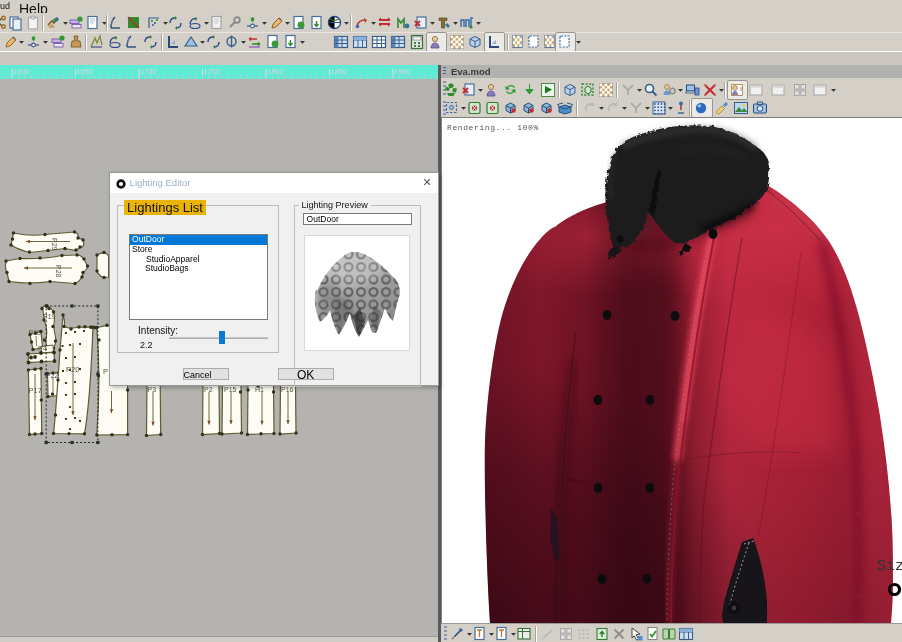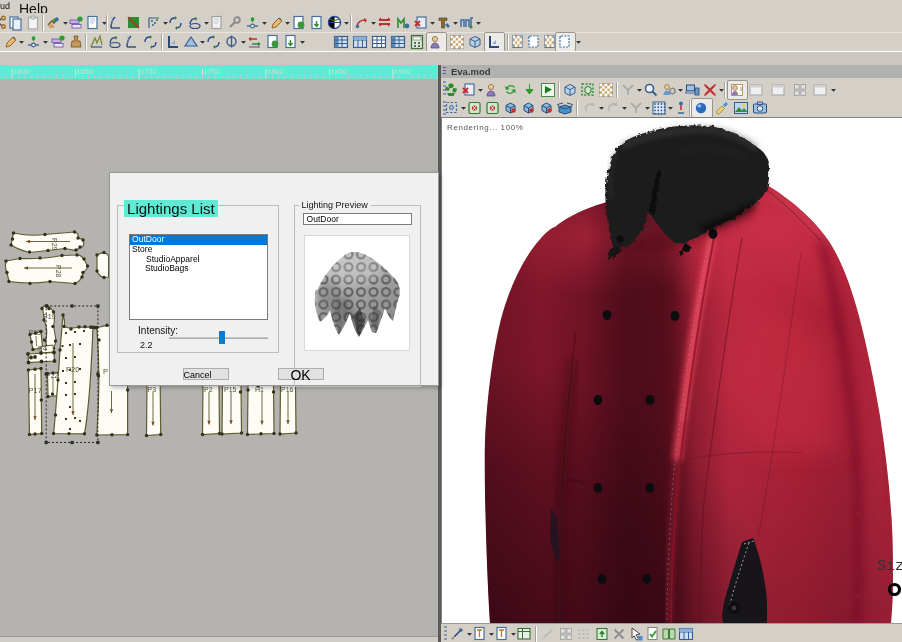--- a/index.html
+++ b/index.html
@@ -875,21 +875,21 @@
     <rect x="1.5" y="2.5" width="13" height="11" fill="#bcd8ee" stroke="#3a5e8c" stroke-width="1"></rect>
     <path d="M2 12l4-5 3 3.5 2-2.5 3.5 4z" fill="#3a8a3a"></path>
     <circle cx="11" cy="5.5" r="1.6" fill="#f0d040"></circle>
   </svg>
 <svg style="position:absolute;left:752px;top:100px" width="16" height="16" viewBox="0 0 16 16">
     <rect x="1.5" y="4" width="13" height="9" rx="1" fill="#9ec2e4" stroke="#2a4a7a" stroke-width="1"></rect>
     <circle cx="8" cy="8.5" r="2.8" fill="#dfeaf6" stroke="#2a4a7a"></circle>
     <rect x="5.5" y="2" width="5" height="2.5" fill="#9ec2e4" stroke="#2a4a7a" stroke-width=".8"></rect>
   </svg>
 <div class="abs" style="left:441px;top:117px;width:461px;height:506px;background:#fff;border-top:1px solid #7e7e7e;border-left:1px solid #7e7e7e;overflow:hidden">
-  <span style="position:absolute;left:5px;top:5px;font-size:8px;color:#555;font-family:Liberation Sans, sans-serif;letter-spacing:0.6px">Rendering... 100%</span>
+  <span style="position:absolute;left:5px;top:5px;font-size:8px;color:#555;font-family:Liberation Mono, monospace;letter-spacing:0.6px">Rendering... 100%</span>
 
 <svg width="461" height="506" viewBox="441 117 461 506" style="position:absolute;left:0;top:0">
 <defs>
 <linearGradient id="gBody" x1="484" y1="0" x2="892" y2="0" gradientUnits="userSpaceOnUse">
   <stop offset="0" stop-color="#701426"></stop>
           <stop offset="0.14" stop-color="#82172a"></stop>
   <stop offset="0.25" stop-color="#701325"></stop>
           <stop offset="0.36" stop-color="#5e1020"></stop>
   <stop offset="0.46" stop-color="#6e1324"></stop>
           <stop offset="0.52" stop-color="#9c2034"></stop>
@@ -1081,22 +1081,29 @@
     <path d="M2 3h5.5v10H2zM8.5 3H14v10H8.5z" fill="#b8d8a8" stroke="#3a7a3a" stroke-width="1"></path>
     <path d="M7.5 3v10" stroke="#3a7a3a"></path>
   </svg>
 <svg style="position:absolute;left:678px;top:626px" width="16" height="16" viewBox="0 0 16 16">
     <rect x="1.5" y="2.5" width="13" height="11" fill="#cfe0f0" stroke="#3a5e8c" stroke-width="1.1"></rect>
     <path d="M1.5 6h13M6 2.5v11M10.5 2.5v11" stroke="#3a5e8c" stroke-width="1"></path>
     <rect x="1.5" y="2.5" width="13" height="3.5" fill="#8ab0d8"></rect>
   </svg>
 
 <div style="position:absolute;left:108.6px;top:172px;width:330px;height:213.5px;background:#f0f0f0;border:1px solid #999;box-shadow:2px 2px 4px rgba(0,0,0,0.25)">
+  <div style="position:absolute;left:0;top:0;width:100%;height:20px;background:#fff">
+    <svg style="position:absolute;left:6px;top:5.5px" width="10" height="10" viewBox="0 0 10 10">
+        <circle cx="5" cy="5" r="3.4" fill="none" stroke="#111" stroke-width="2.6"></circle>
+      </svg>
+    <span style="position:absolute;left:20px;top:4px;font-size:9.5px;color:#9fb0c0">Lighting Editor</span>
+    <span style="position:absolute;right:6px;top:3px;font-size:11px;color:#555">✕</span>
+  </div>
   <div style="position:absolute;left:7.5px;top:32px;width:162px;height:148px;border:1px solid #bcbcbc">
-    <span style="position:absolute;left:6px;top:-6px;background:#5eead4;padding:0 3px;font-size:15px;color:#111">Lightings List</span>
+    <span style="position:absolute;left:6px;top:-6px;background:#eab308;padding:0 3px;font-size:13px;color:#111">Lightings List</span>
     <div style="position:absolute;left:11px;top:28px;width:139px;height:86px;background:#fff;border:1px solid #7a7a7a;font-size:8.5px;line-height:9.8px">
       <div style="background:#0078d7;color:#fff;padding-left:2px">OutDoor</div>
       <div style="padding-left:2px">Store</div>
       <div style="padding-left:16px">StudioApparel</div>
       <div style="padding-left:15px">StudioBags</div>
     </div>
     <span style="position:absolute;left:20px;top:119px;font-size:10px;color:#111">Intensity:</span>
     <div style="position:absolute;left:51px;top:130.5px;width:99px;height:2px;background:#c8c8c8;border-bottom:1px solid #aaa"></div>
     <div style="position:absolute;left:101px;top:124.5px;width:5.5px;height:13px;background:#0a79d8"></div>
     <span style="position:absolute;left:22px;top:134px;font-size:9px;color:#111">2.2</span>
@@ -1129,13 +1136,13 @@
  <path d="M66,86 L71,96 L76,76 69,69 Z" fill="#3a3a3a" opacity="0.4"></path>
  <path d="M28,78 L34,99 L38,88 33,68 Z" fill="#4a4a4a" opacity="0.28"></path>
  <ellipse cx="50" cy="32" rx="28" ry="16" fill="#ededed" opacity="0.3" filter="url(#dblur)"></ellipse>
  <ellipse cx="24" cy="64" rx="10" ry="20" fill="#6a6a6a" opacity="0.45" filter="url(#dblur)"></ellipse>
             <path d="M30,64 C34,78 40,92 46,98 L54,101 48,80 40,60 Z" fill="#2c2c2c" opacity="0.45" filter="url(#dblur)"></path>
 </g>
 </svg>
       </div>
   </div>
   <div style="position:absolute;left:73px;top:195px;width:46px;height:12px;background:#e1e1e1;border:1px solid #adadad;font-size:9px;text-align:left;line-height:12px">Cancel</div>
-  <div style="position:absolute;left:168px;top:195px;width:46px;height:12px;background:#e1e1e1;border:1px solid #adadad;font-size:14px;text-align:center;line-height:12px">OK</div>
+  <div style="position:absolute;left:168px;top:195px;width:56px;height:12px;background:#e1e1e1;border:1px solid #adadad;font-size:12px;text-align:center;line-height:12px">OK</div>
 </div>
 </body></html>

